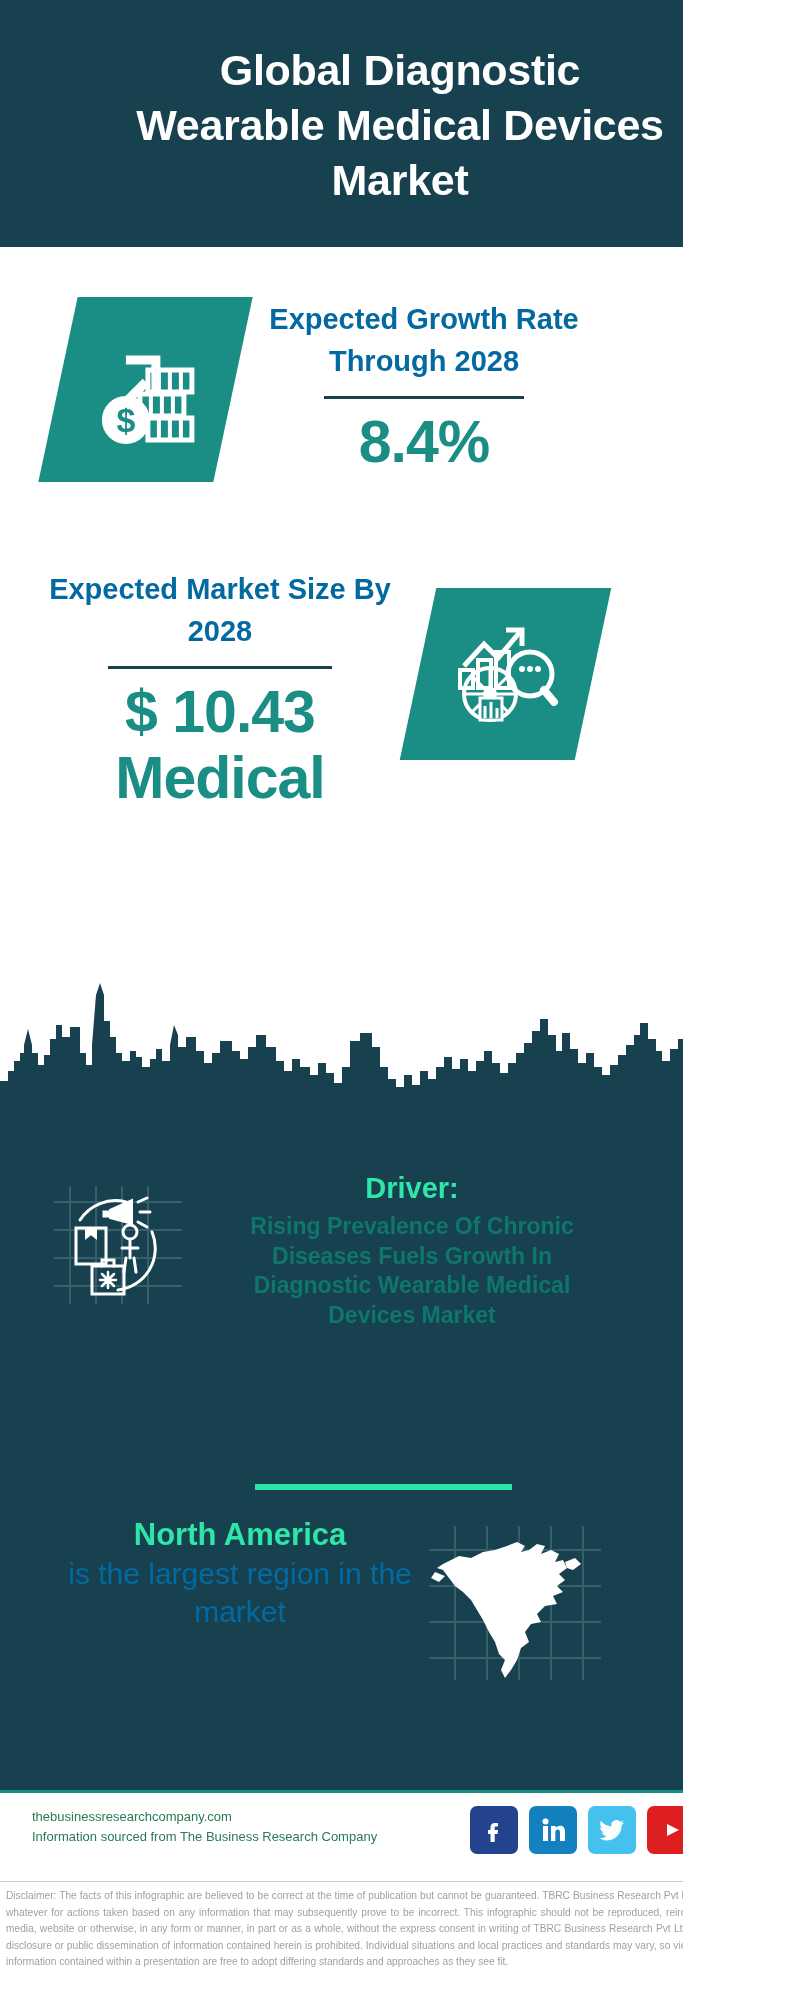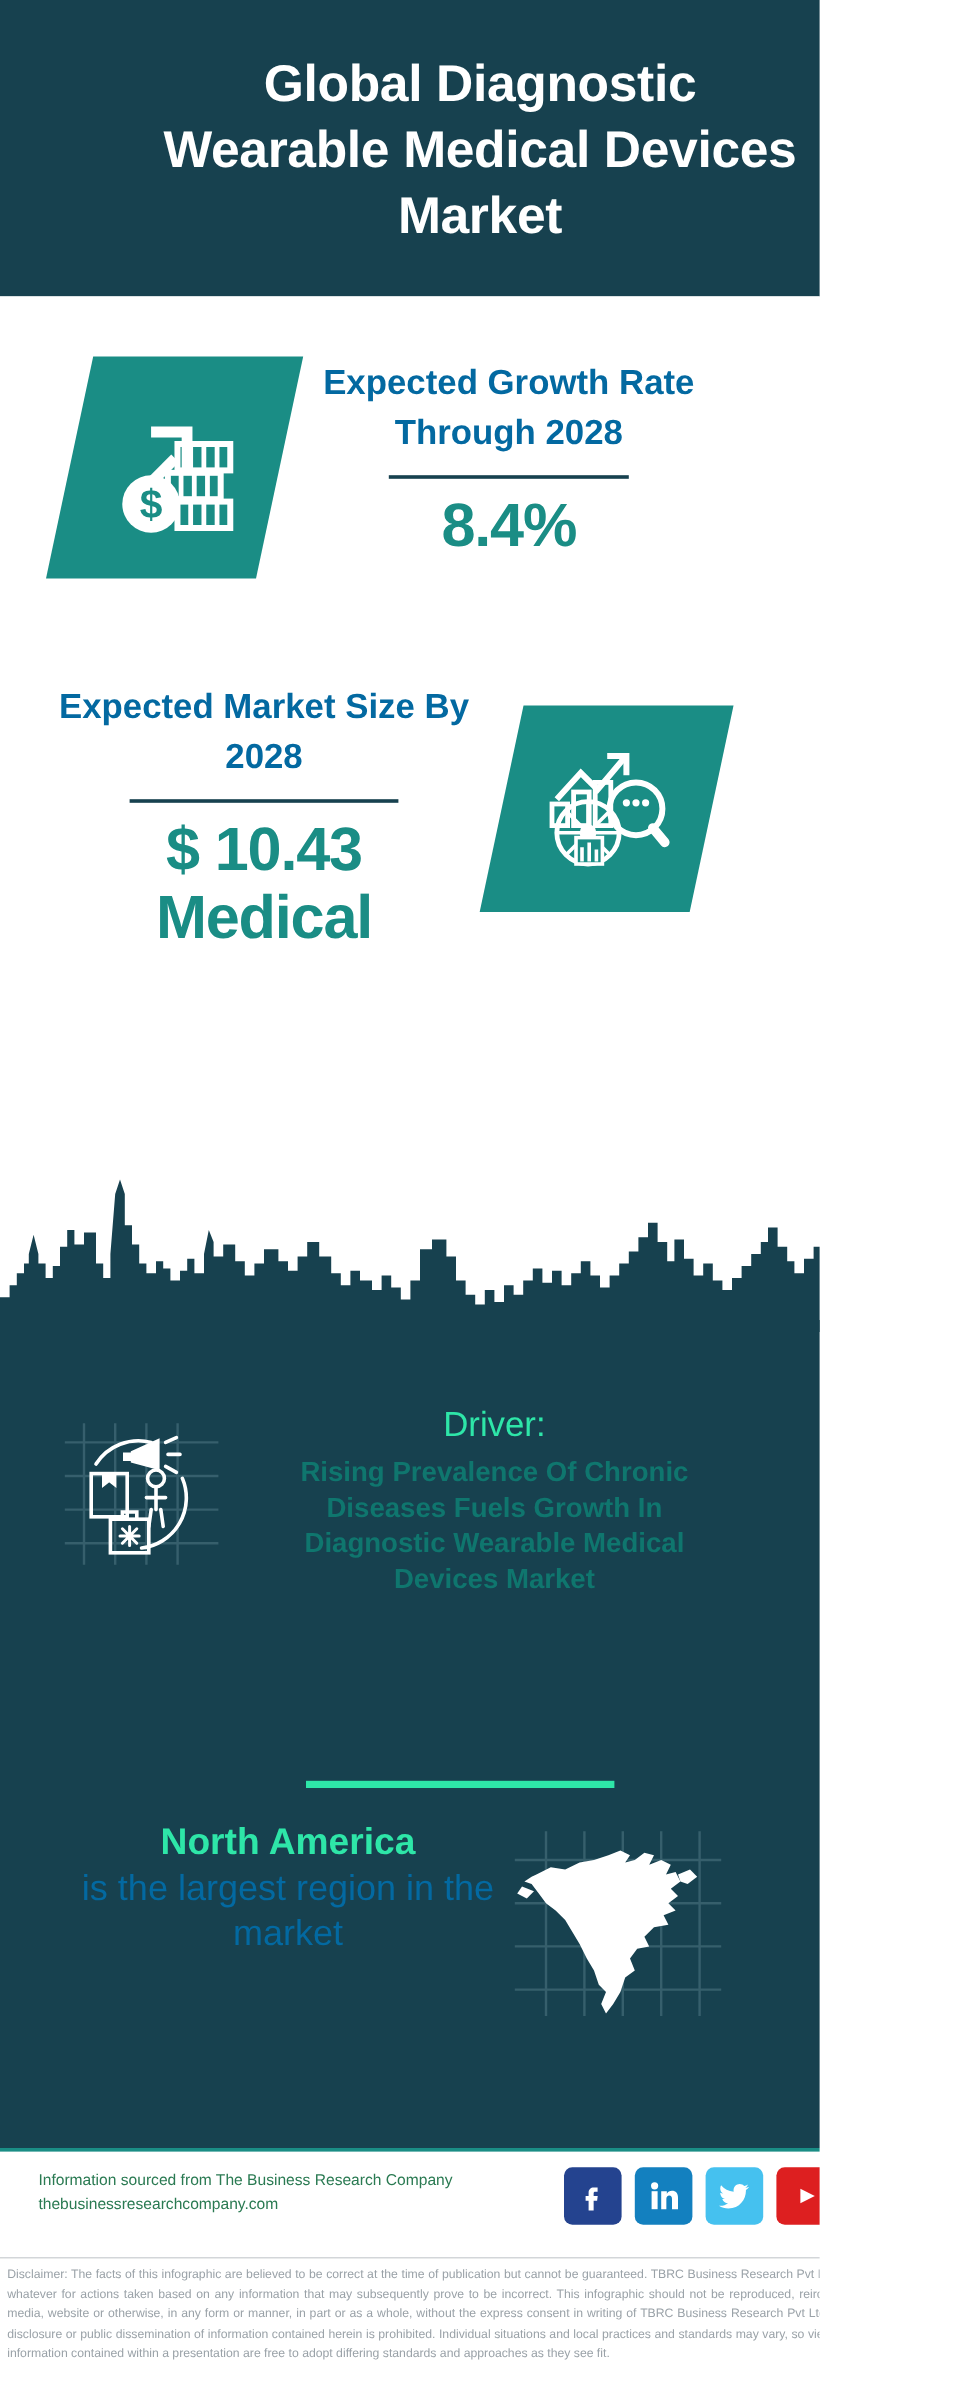--- a/index.html
+++ b/index.html
@@ -82,21 +82,21 @@
     line-height: 1.45;
     margin: 0;
   }
   .stat-rule {
     height: 3px;
     background: #17414f;
     margin: 14px auto 10px auto;
   }
   .stat-value {
     color: #1a8d85;
-    font-size: 51px;
+    font-size: 59px;
     font-weight: bold;
     line-height: 1.12;
     margin: 0;
     letter-spacing: -1px;
   }
 
   .growth-block {
     left: 256px; top: 298px;
     width: 336px;
   }
@@ -134,21 +134,21 @@
   }
   .driver-text {
     position: absolute;
     left: 224px; top: 1172px;
     width: 376px;
     text-align: center;
   }
   .driver-heading {
     color: #2ee6a8;
     font-size: 29px;
-    font-weight: normal;
+    font-weight: bold;
     margin: 0 0 7px 0;
   }
   .driver-body {
     color: #0f766e;
     font-size: 23px;
     font-weight: bold;
     line-height: 1.29;
     margin: 0;
   }
 
@@ -346,22 +346,22 @@
       <path d="M4 30 H176 M4 66 H176 M4 102 H176 M4 138 H176"></path>
     </g>
     <path fill="#ffffff" d="M22 42 L34 36 L46 38 L58 32 L70 30 L82 26 L92 22 L100 26 L96 32 L104 30 L112 24 L120 26 L116 34 L126 30 L134 34 L130 42 L138 40 L142 48 L134 54 L140 60 L132 66 L138 72 L128 76 L132 84 L120 86 L112 94 L116 102 L106 104 L100 112 L104 122 L96 128 L92 140 L86 150 L80 158 L76 150 L80 140 L74 134 L70 122 L64 112 L58 100 L52 90 L46 80 L38 72 L30 66 L24 58 L18 50 L12 48 L18 44 Z"></path>
     <path fill="#ffffff" d="M140 42 L150 38 L156 44 L148 50 L142 48 Z"></path>
     <path fill="#ffffff" d="M10 52 L20 56 L14 62 L6 58 Z"></path>
   </svg>
 
   <div class="footer"></div>
 
   <div class="footer-source">
+    <p class="footer-line">thebusinessresearchcompany.com</p>
     <p class="footer-line">Information sourced from The Business Research Company</p>
-    <p class="footer-line">thebusinessresearchcompany.com</p>
   </div>
 
   <div class="social-row">
     <div class="social-btn sb-facebook">
       <svg width="30" height="30" viewBox="0 0 30 30">
           <path fill="#fff" d="M19 8h-3.2c-2.6 0-4.3 1.7-4.3 4.3V15H9v4h2.5v8h4.2v-8h2.9l.5-4h-3.4v-2.1c0-.9.3-1.4 1.4-1.4H19V8z"></path>
         </svg>
     </div>
     <div class="social-btn sb-linkedin">
       <svg width="30" height="30" viewBox="0 0 30 30">

